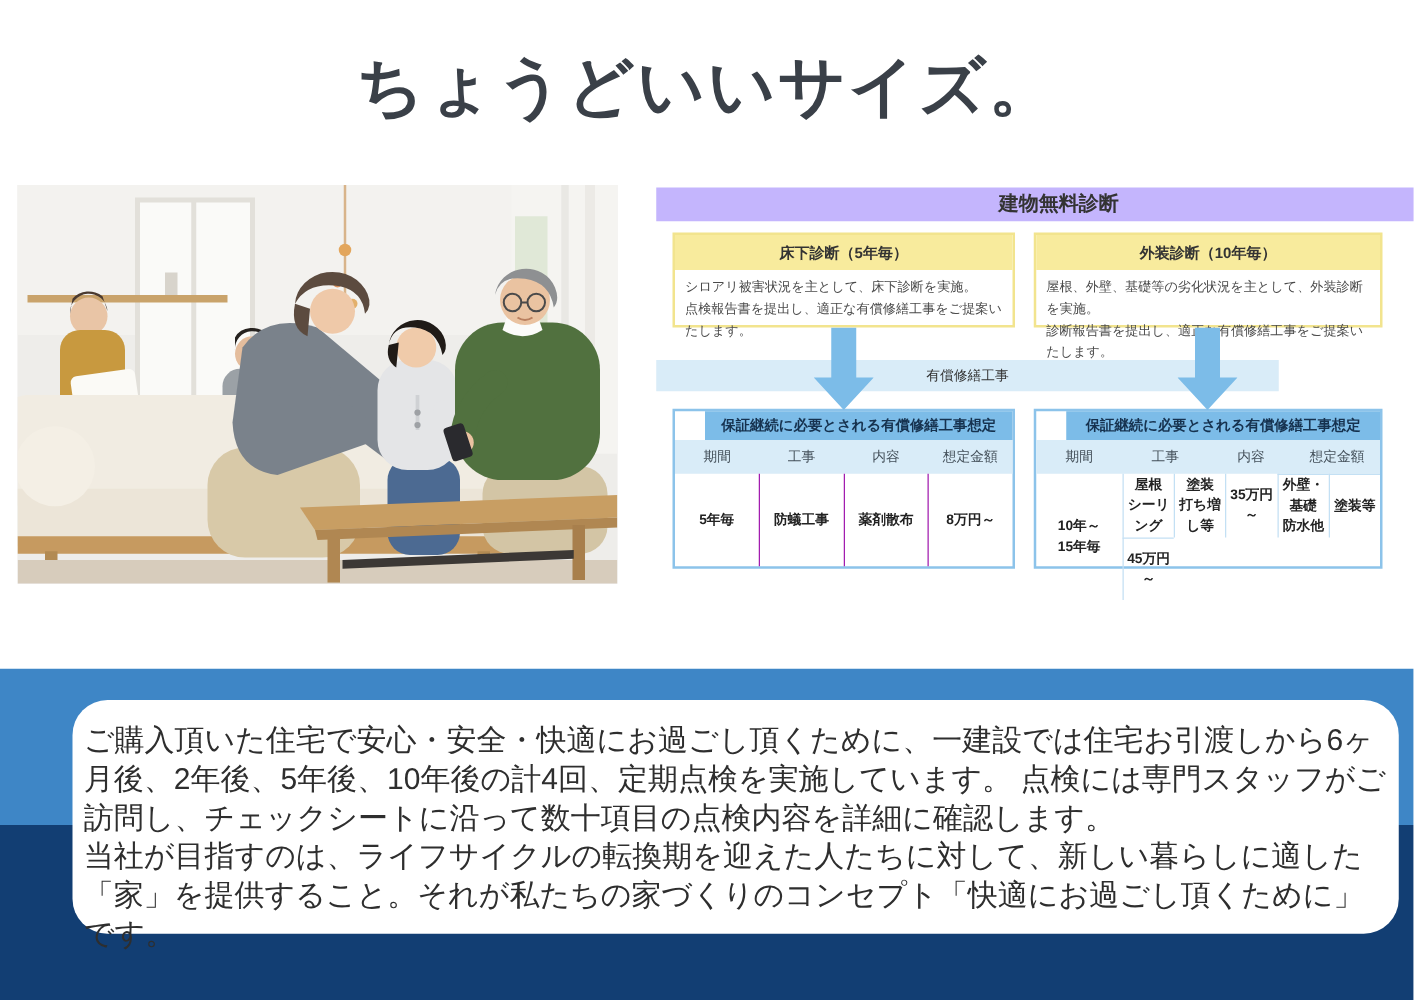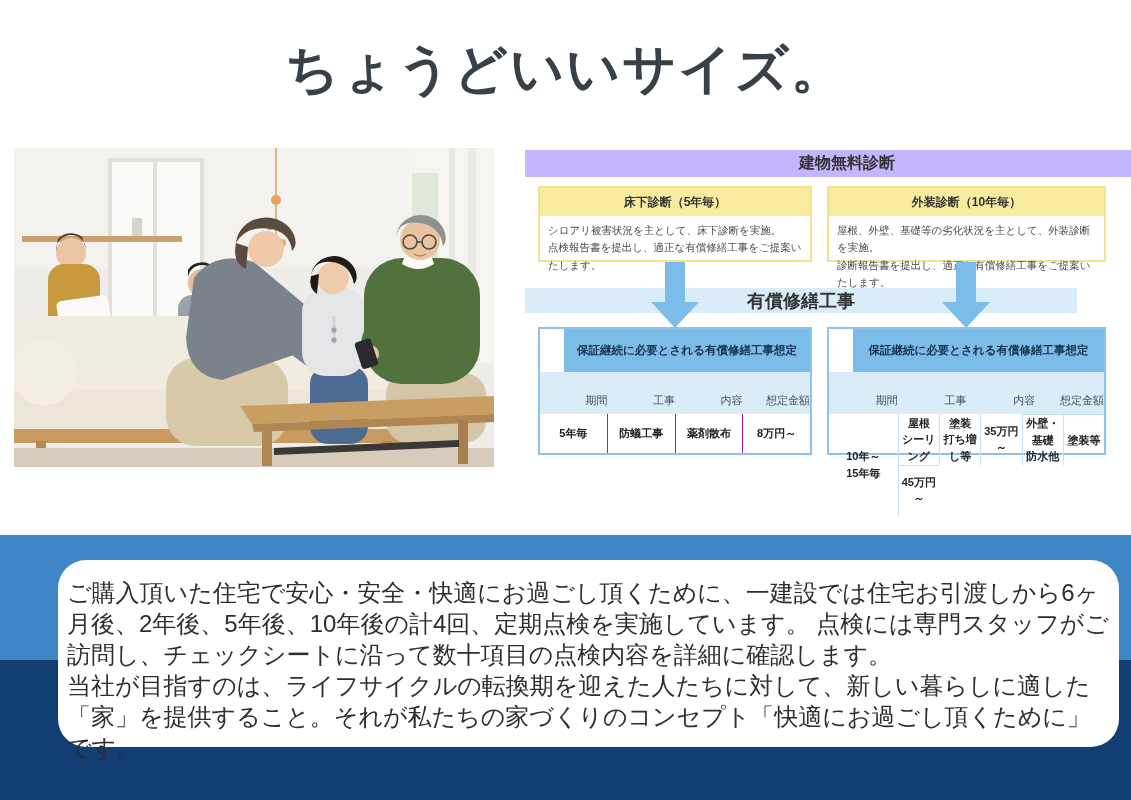--- a/index.html
+++ b/index.html
@@ -23,31 +23,31 @@
   .diag-box.left { left:13px; width:274px; }
   .diag-box.right { left:302px; width:279px; }
   .diag-box-title { background:#f8eb9d; text-align:center; font-weight:bold; font-size:12px;
     color:#333; padding:6px 0 5px 0; }
   .diag-box-body { padding:6px 8px 0 8px; font-size:10.5px; line-height:1.65; color:#4a4a4a; }
 
   .arrow-svg { position:absolute; top:112px; width:48px; height:66px; z-index:2; }
   .arrow-svg.left { left:126px; }
   .arrow-svg.right { left:417px; }
 
-  .blue-band { position:absolute; left:0; top:138px; width:552px; height:25px; background:#d9ecf8;
-    display:flex; align-items:center; justify-content:center; font-weight:bold; color:#333; font-size:18px; z-index:1; }
+  .blue-band { position:absolute; left:0; top:138px; width:498px; height:25px; background:#d9ecf8;
+    display:flex; align-items:center; justify-content:center; font-weight:normal; color:#333; font-size:11px; z-index:1; }
 
   .repair-table { position:absolute; top:177px; background:#fff; border:2px solid #8cc3ea; height:128px;
     display:flex; flex-direction:column; }
   .repair-table.left { left:13px; width:274px; }
   .repair-table.right { left:302px; width:279px; }
   .rt-title { background:#7cbce8; color:#16324f; font-weight:bold; font-size:11.5px;
-    text-align:center; padding:14px 0;margin-left:24px; }
+    text-align:center; padding:4px 0;margin-left:24px; }
   .rt-cols { display:flex; background:#d9ecf8; }
-  .rt-col { flex:1; text-align:right; font-size:11px; color:#44505a; padding:21px 0 6px 0; }
+  .rt-col { flex:1; text-align:center; font-size:11px; color:#44505a; padding:6px 0 6px 0; }
   .rt-body { display:flex; flex:1; }
   .rt-body .cell { display:flex; align-items:center; justify-content:center; text-align:center;
     font-size:11px; font-weight:bold; color:#222; white-space:pre-line; line-height:1.5; }
   .rt-body > .cell { flex:1; }
   .rt-body > .cell + .cell { border-left:1px solid #a21caf; }
   .rt-body .period { flex:0 0 25%;text-align:right; }
   .rgrid { flex:1; display:grid; grid-template-columns:repeat(5,1fr); grid-template-rows:1fr 1fr; }
   .rgrid .cell { border-left:1px solid #c3e0f4; }
   .rgrid .sep-top { border-top:1px solid #c3e0f4; }
 

